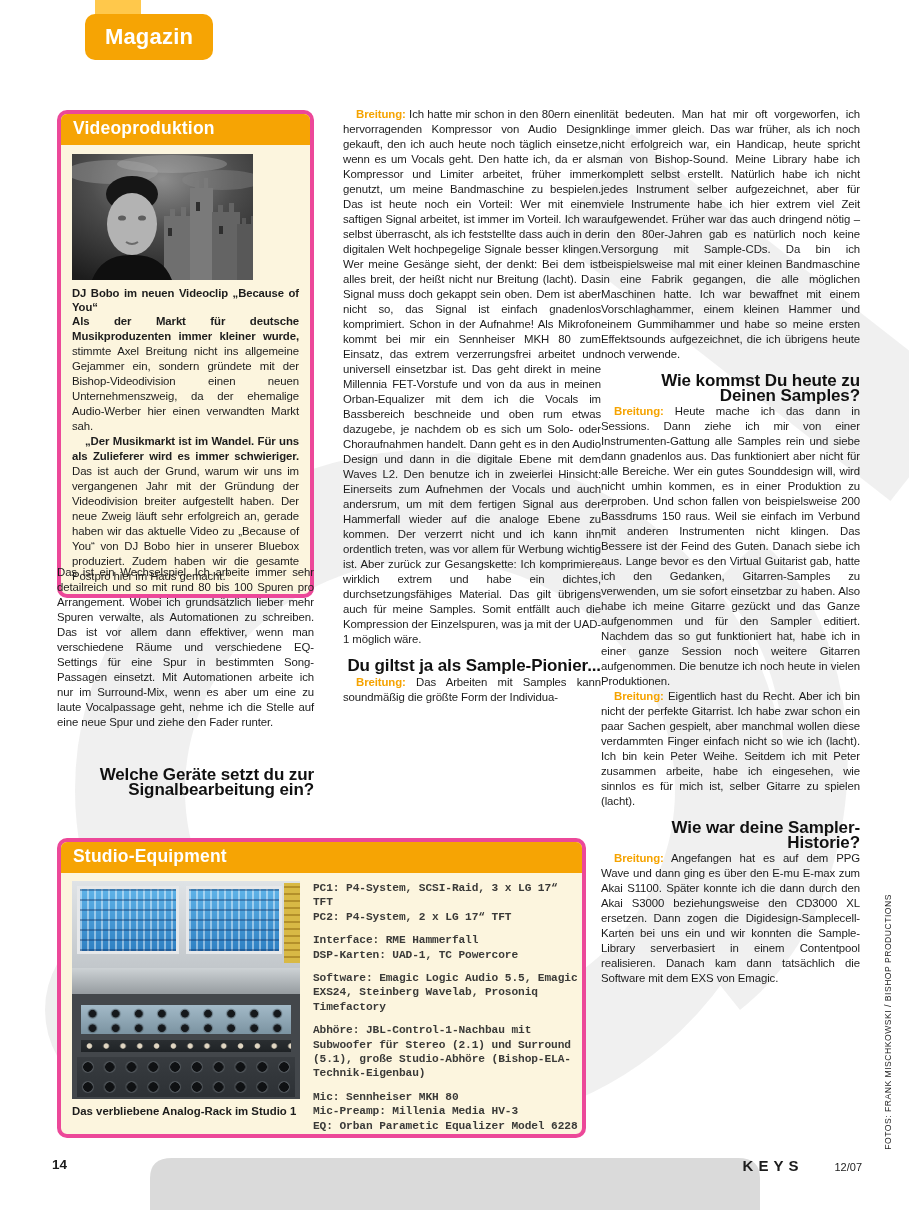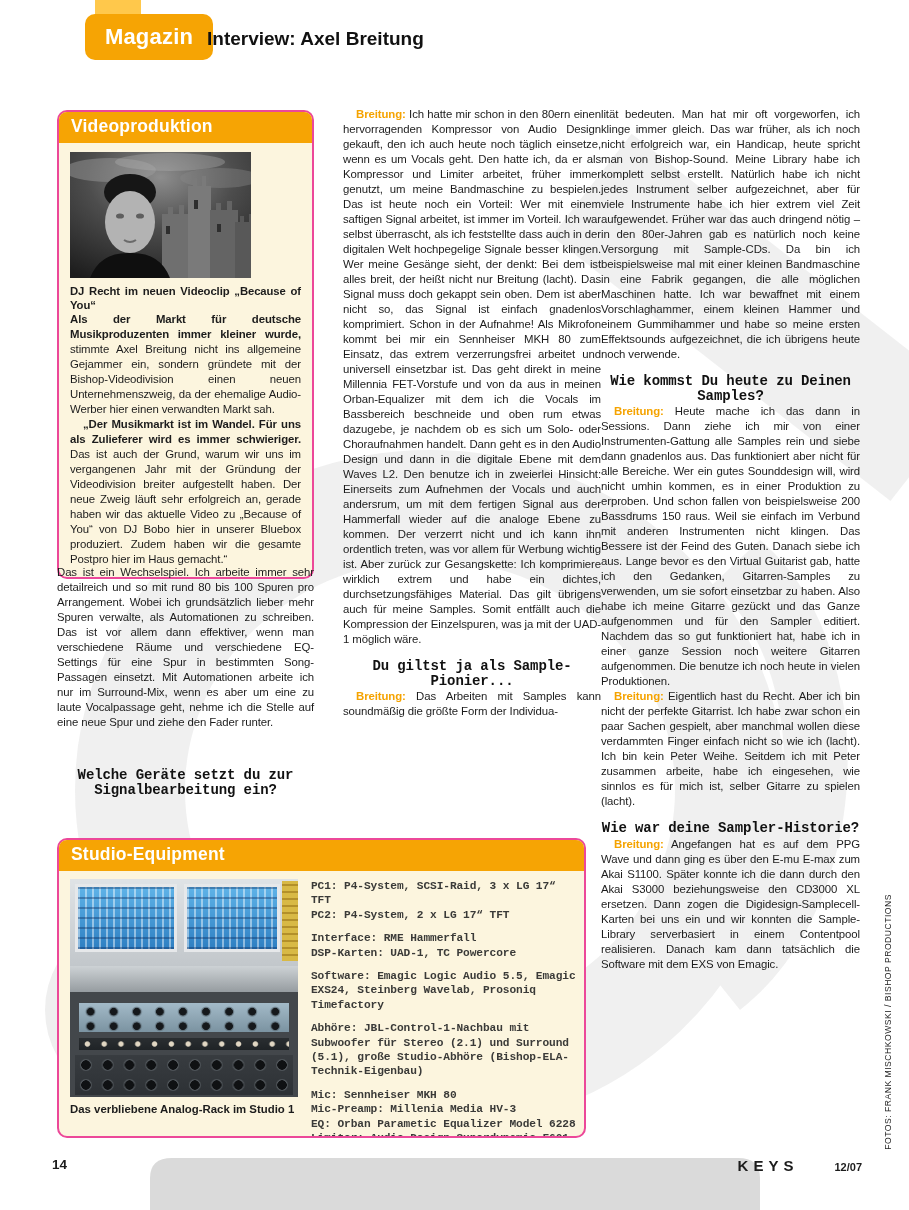--- a/index.html
+++ b/index.html
@@ -21,25 +21,25 @@
   .header-title{
     position:absolute; left:207px; top:28px; z-index:3;
     font-weight:bold; font-size:19px; color:#111;
   }
   
   .col{position:absolute; z-index:2;}
   .body-text{font-size:11.4px; line-height:15px; text-align:justify; letter-spacing:-.1px; hyphens:auto;}
   .body-text p{margin:0;}
   .answer{text-indent:13px;}
   .speaker{color:#f5a300; font-weight:bold;}
-  .q{font-weight:bold; color:#111; margin:12px 0 1px; text-align:center; line-height:14.5px; font-size:14px;font-family:Liberation Mono, monospace;}
+  .q{font-weight:bold; color:#111; margin:12px 0 1px; text-align:right; line-height:14.5px; font-size:17px;}
   
   .infobox{
     position:absolute; z-index:2; box-sizing:border-box;
-    background:#fcf5de; border:2px solid #ec4899; border-radius:10px; overflow:hidden;
+    background:#fcf5de; border:4px solid #ec4899; border-radius:10px; overflow:hidden;
   }
   .infobox-header{
     background:#f6a404; color:#fff; font-weight:bold; font-size:17.5px;
     padding:4px 12px 6px; letter-spacing:.2px;
   }
   .vbox-body{padding:9px 11px 10px;}
   .vbox-caption{font-weight:bold; font-size:11.3px; margin-top:6px; line-height:14px;}
   .vbox-p{margin-top:9px;}
   .vbox-p.indent{text-indent:13px;}
   
@@ -88,23 +88,23 @@
     background-size:10% 50%,100% 100%;
   }
   .eq-caption{position:absolute; left:11px; top:232px; width:232px; font-weight:bold; font-size:11.4px;}
   .eq-list{
     position:absolute; left:252px; top:8px; width:266px;
     font-weight:bold; color:#3a3a38; font-size:11.2px; line-height:14.4px; letter-spacing:-.1px;
   }
   .eq-group{margin-bottom:9px;font-family:Liberation Mono, monospace;}
   
   .page-num{position:absolute; left:52px; top:1157px; font-weight:bold; font-size:13.5px; z-index:3;}
-  .footer-right{position:absolute; right:47px; top:1157px; z-index:3; display:flex; align-items:baseline; gap:36px;padding-left:9px;}
+  .footer-right{position:absolute; right:47px; top:1157px; z-index:3; display:flex; align-items:baseline; gap:10px;padding-left:9px;}
   .keys-logo{font-weight:bold; font-size:15px; letter-spacing:5px;}
-  .issue{font-weight:bold; font-size:11px;}
+  .issue{font-weight:normal; font-size:11px;margin-left:21px;}
   .photo-credit{
     position:absolute; right:16px; bottom:60px; z-index:3;
     writing-mode:vertical-rl; transform:rotate(180deg);
     font-size:8.6px; letter-spacing:.5px; color:#222; white-space:nowrap;
   }
 </style>
 </head>
 <body>
 
 <div class="page">
@@ -116,21 +116,20 @@
       <ellipse cx="215" cy="1010" rx="170" ry="125" fill="#e2e2e2"></ellipse>
       <path d="M760 540 C 880 640, 880 900, 740 1010 L 700 960 C 810 880, 810 660, 712 585 Z" fill="#e4e4e4"></path>
     </g>
     <path d="M150 1210 L150 1178 Q150 1158 172 1158 L738 1158 Q760 1158 760 1178 L760 1210 Z" fill="#dadada"></path>
   </svg>
 
   <div class="tab-strip"></div>
   <div class="magazin-tab">
     <span>Magazin</span>
   </div>
-  <div class="header-title">Interview: Axel Breitung</div>
 
   <div class="infobox" style="left:57px; top:110px; width:257px;">
     <div class="infobox-header">Videoproduktion</div>
     <div class="vbox-body body-text">
       <svg class="bobo-photo" viewBox="0 0 181 126" aria-hidden="true">
         <defs>
           <radialGradient id="sky" cx="50%" cy="20%" r="90%">
             <stop offset="0%" stop-color="#8d8d8d"></stop>
               <stop offset="45%" stop-color="#4d4d4d"></stop>
               <stop offset="100%" stop-color="#1d1d1d"></stop>
@@ -149,21 +148,21 @@
         <rect x="124" y="48" width="4" height="9" fill="#2e2e2e"></rect>
         <rect x="147" y="72" width="4" height="8" fill="#2e2e2e"></rect>
 
         <ellipse cx="60" cy="40" rx="26" ry="18" fill="#161616"></ellipse>
         <ellipse cx="60" cy="70" rx="25" ry="31" fill="#b3b3b3"></ellipse>
         <ellipse cx="50" cy="64" rx="4" ry="2.6" fill="#5e5e5e"></ellipse>
         <ellipse cx="70" cy="64" rx="4" ry="2.6" fill="#5e5e5e"></ellipse>
         <path d="M54 88 q6 4 12 0" stroke="#6a6a6a" stroke-width="2" fill="none"></path>
         <path d="M20 126 q10 -26 40 -25 q30 -1 40 25 Z" fill="#0f0f0f"></path>
       </svg>
-      <div class="vbox-caption">DJ Recht im neuen Videoclip „Because of You“</div>
+      <div class="vbox-caption">DJ Bobo im neuen Videoclip „Because of You“</div>
       <p class="vbox-p"><b>Als der Markt für deutsche Musikproduzenten immer kleiner wurde,</b> <span>stimmte Axel Breitung nicht ins allgemeine Gejammer ein, sondern gründete mit der Bishop-Videodivision einen neuen Unternehmenszweig, da der ehemalige Audio-Werber hier einen verwandten Markt sah.</span></p>
       <p class="vbox-p indent"><b>„Der Musikmarkt ist im Wandel. Für uns als Zulieferer wird es immer schwieriger.</b> <span>Das ist auch der Grund, warum wir uns im vergangenen Jahr mit der Gründung der Videodivision breiter aufgestellt haben. Der neue Zweig läuft sehr erfolgreich an, gerade haben wir das aktuelle Video zu „Because of You“ von DJ Bobo hier in unserer Bluebox produziert. Zudem haben wir die gesamte Postpro hier im Haus gemacht.“</span></p>
     </div>
   </div>
 
   <div class="col body-text" style="left:57px; top:565px; width:257px;">
     <p>Das ist ein Wechselspiel. Ich arbeite immer sehr detailreich und so mit rund 80 bis 100 Spuren pro Arrangement. Wobei ich grundsätzlich lieber mehr Spuren verwalte, als Automationen zu schreiben. Das ist vor allem dann effektiver, wenn man verschiedene Räume und verschiedene EQ-Settings für eine Spur in bestimmten Song-Passagen einsetzt. Mit Automationen arbeite ich nur im Surround-Mix, wenn es aber um eine zu laute Vocalpassage geht, nehme ich die Stelle auf eine neue Spur und ziehe den Fader runter.</p>
     <div class="q" style="margin-top:38px;">Welche Geräte setzt du zur Signalbearbeitung ein?</div>
   </div>
 

